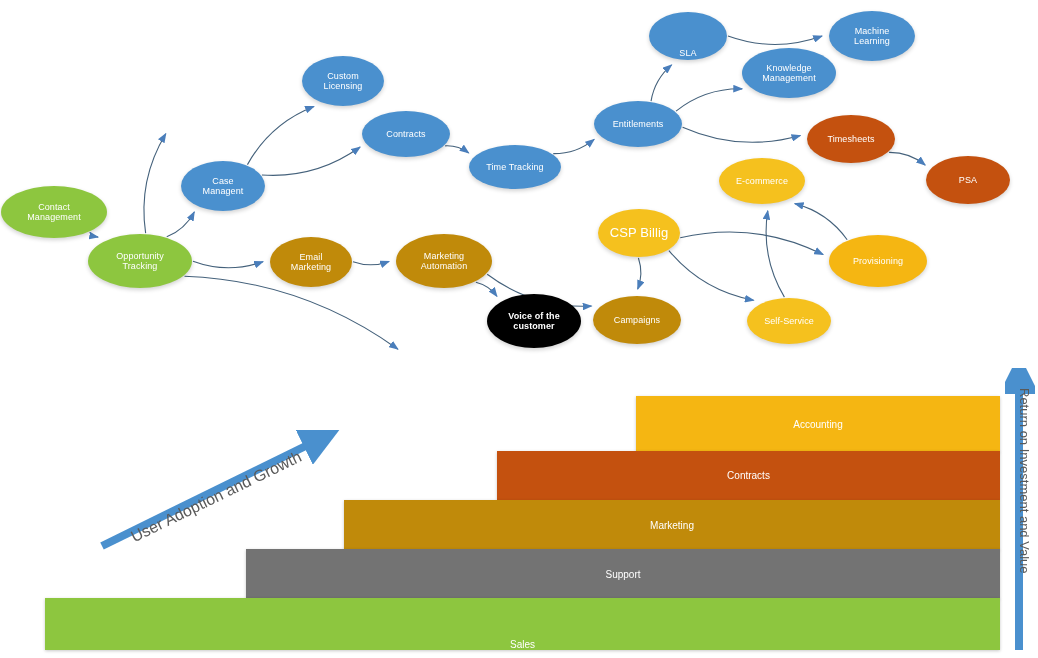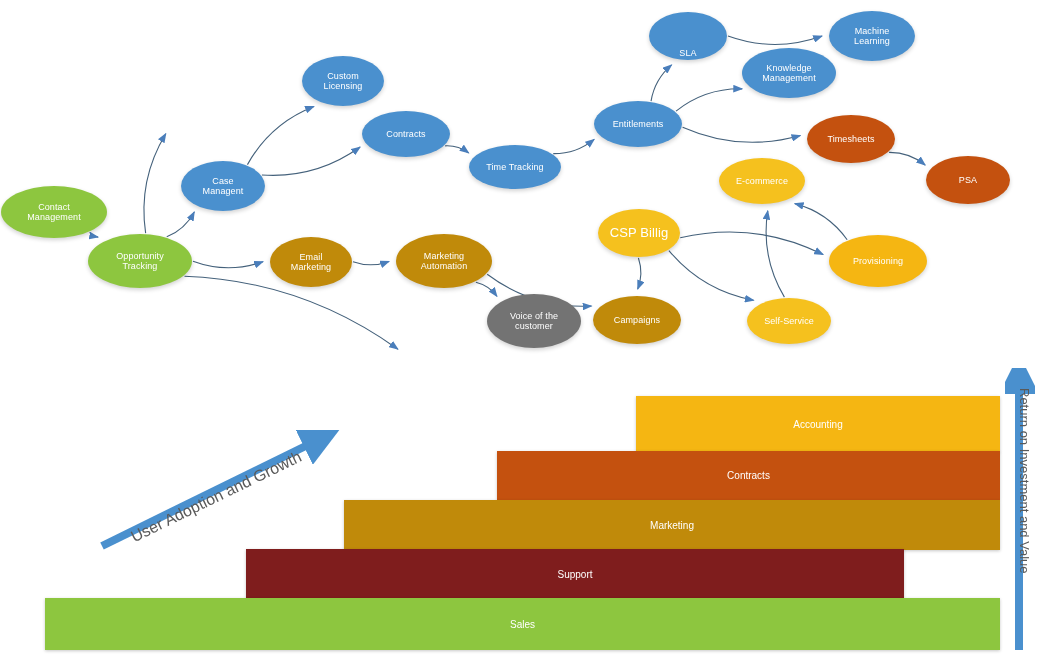--- a/index.html
+++ b/index.html
@@ -133,21 +133,21 @@
       <div class="node" style="left: 594px; top: 101px; width: 88px; height: 46px; background: rgb(74, 144, 206); font-size: 9px;"><span>Entitlements</span></div>
       <div class="node" style="left: 649px; top: 12px; width: 78px; height: 48px; background: rgb(74, 144, 206); font-size: 9px; align-items: flex-end;"><span>SLA</span></div>
       <div class="node" style="left: 829px; top: 11px; width: 86px; height: 50px; background: rgb(74, 144, 206); font-size: 9px;"><span>Machine
 Learning</span></div>
       <div class="node" style="left: 742px; top: 48px; width: 94px; height: 50px; background: rgb(74, 144, 206); font-size: 9px;"><span>Knowledge
 Management</span></div>
       <div class="node" style="left: 270px; top: 237px; width: 82px; height: 50px; background: rgb(192, 138, 10); font-size: 9px; text-align: center;"><span>Email
 Marketing</span></div>
       <div class="node" style="left: 396px; top: 234px; width: 96px; height: 54px; background: rgb(192, 138, 10); font-size: 9px;"><span>Marketing
 Automation</span></div>
-      <div class="node" style="left: 487px; top: 294px; width: 94px; height: 54px; background: #737373; font-size: 9px;"><span>Voice of the
+      <div class="node" style="left: 487px; top: 294px; width: 94px; height: 54px; background: #000000; font-size: 9px; font-weight: bold;"><span>Voice of the
 customer</span></div>
       <div class="node" style="left: 593px; top: 296px; width: 88px; height: 48px; background: rgb(192, 138, 10); font-size: 9px;"><span>Campaigns</span></div>
       <div class="node" style="left: 598px; top: 209px; width: 82px; height: 48px; background: rgb(245, 193, 30); font-size: 13px;"><span>CSP Billig</span></div>
       <div class="node" style="left: 747px; top: 298px; width: 84px; height: 46px; background: rgb(245, 193, 30); font-size: 9px;"><span>Self-Service</span></div>
       <div class="node" style="left: 719px; top: 158px; width: 86px; height: 46px; background: rgb(245, 193, 30); font-size: 9px;"><span>E-commerce</span></div>
       <div class="node" style="left: 829px; top: 235px; width: 98px; height: 52px; background: rgb(245, 182, 18); font-size: 9px;"><span>Provisioning</span></div>
       <div class="node" style="left: 807px; top: 115px; width: 88px; height: 48px; background: rgb(196, 81, 15); font-size: 9px;"><span>Timesheets</span></div>
       <div class="node" style="left: 926px; top: 156px; width: 84px; height: 48px; background: rgb(196, 81, 15); font-size: 9px;"><span>PSA</span></div>
     </div>
 
@@ -155,24 +155,24 @@
     <div id="bars">
         <div class="bar" style="left: 636px; top: 396px; width: 364px; height: 56px; background: rgb(245, 182, 18);">
           <span>Accounting</span>
         </div>
         <div class="bar" style="left: 497px; top: 451px; width: 503px; height: 49px; background: rgb(196, 81, 15);">
           <span>Contracts</span>
         </div>
         <div class="bar" style="left: 344px; top: 500px; width: 656px; height: 50px; background: rgb(192, 138, 10);">
           <span>Marketing</span>
         </div>
-        <div class="bar" style="left: 246px; top: 549px; width: 658px; height: 50px; background: #7f1d1d;">
+        <div class="bar" style="left: 246px; top: 549px; width: 754px; height: 50px; background: #737373;">
           <span>Support</span>
         </div>
-        <div class="bar" style="left: 45px; top: 598px; width: 955px; height: 52px; background: rgb(141, 198, 63);">
+        <div class="bar" style="left: 45px; top: 598px; width: 955px; height: 52px; background: rgb(141, 198, 63); align-items: flex-end;">
           <span>Sales</span>
         </div>
       </div>
 
     <svg style="position:absolute;left:90px;top:430px;width:250px;height:130px;">
       <defs>
         <marker id="axarrow" markerWidth="5" markerHeight="5" refX="2.5" refY="2.5" orient="auto" markerUnits="strokeWidth">
           <polygon points="0 0, 5 2.5, 0 5" fill="#4A90CE"></polygon>
         </marker>
       </defs>

